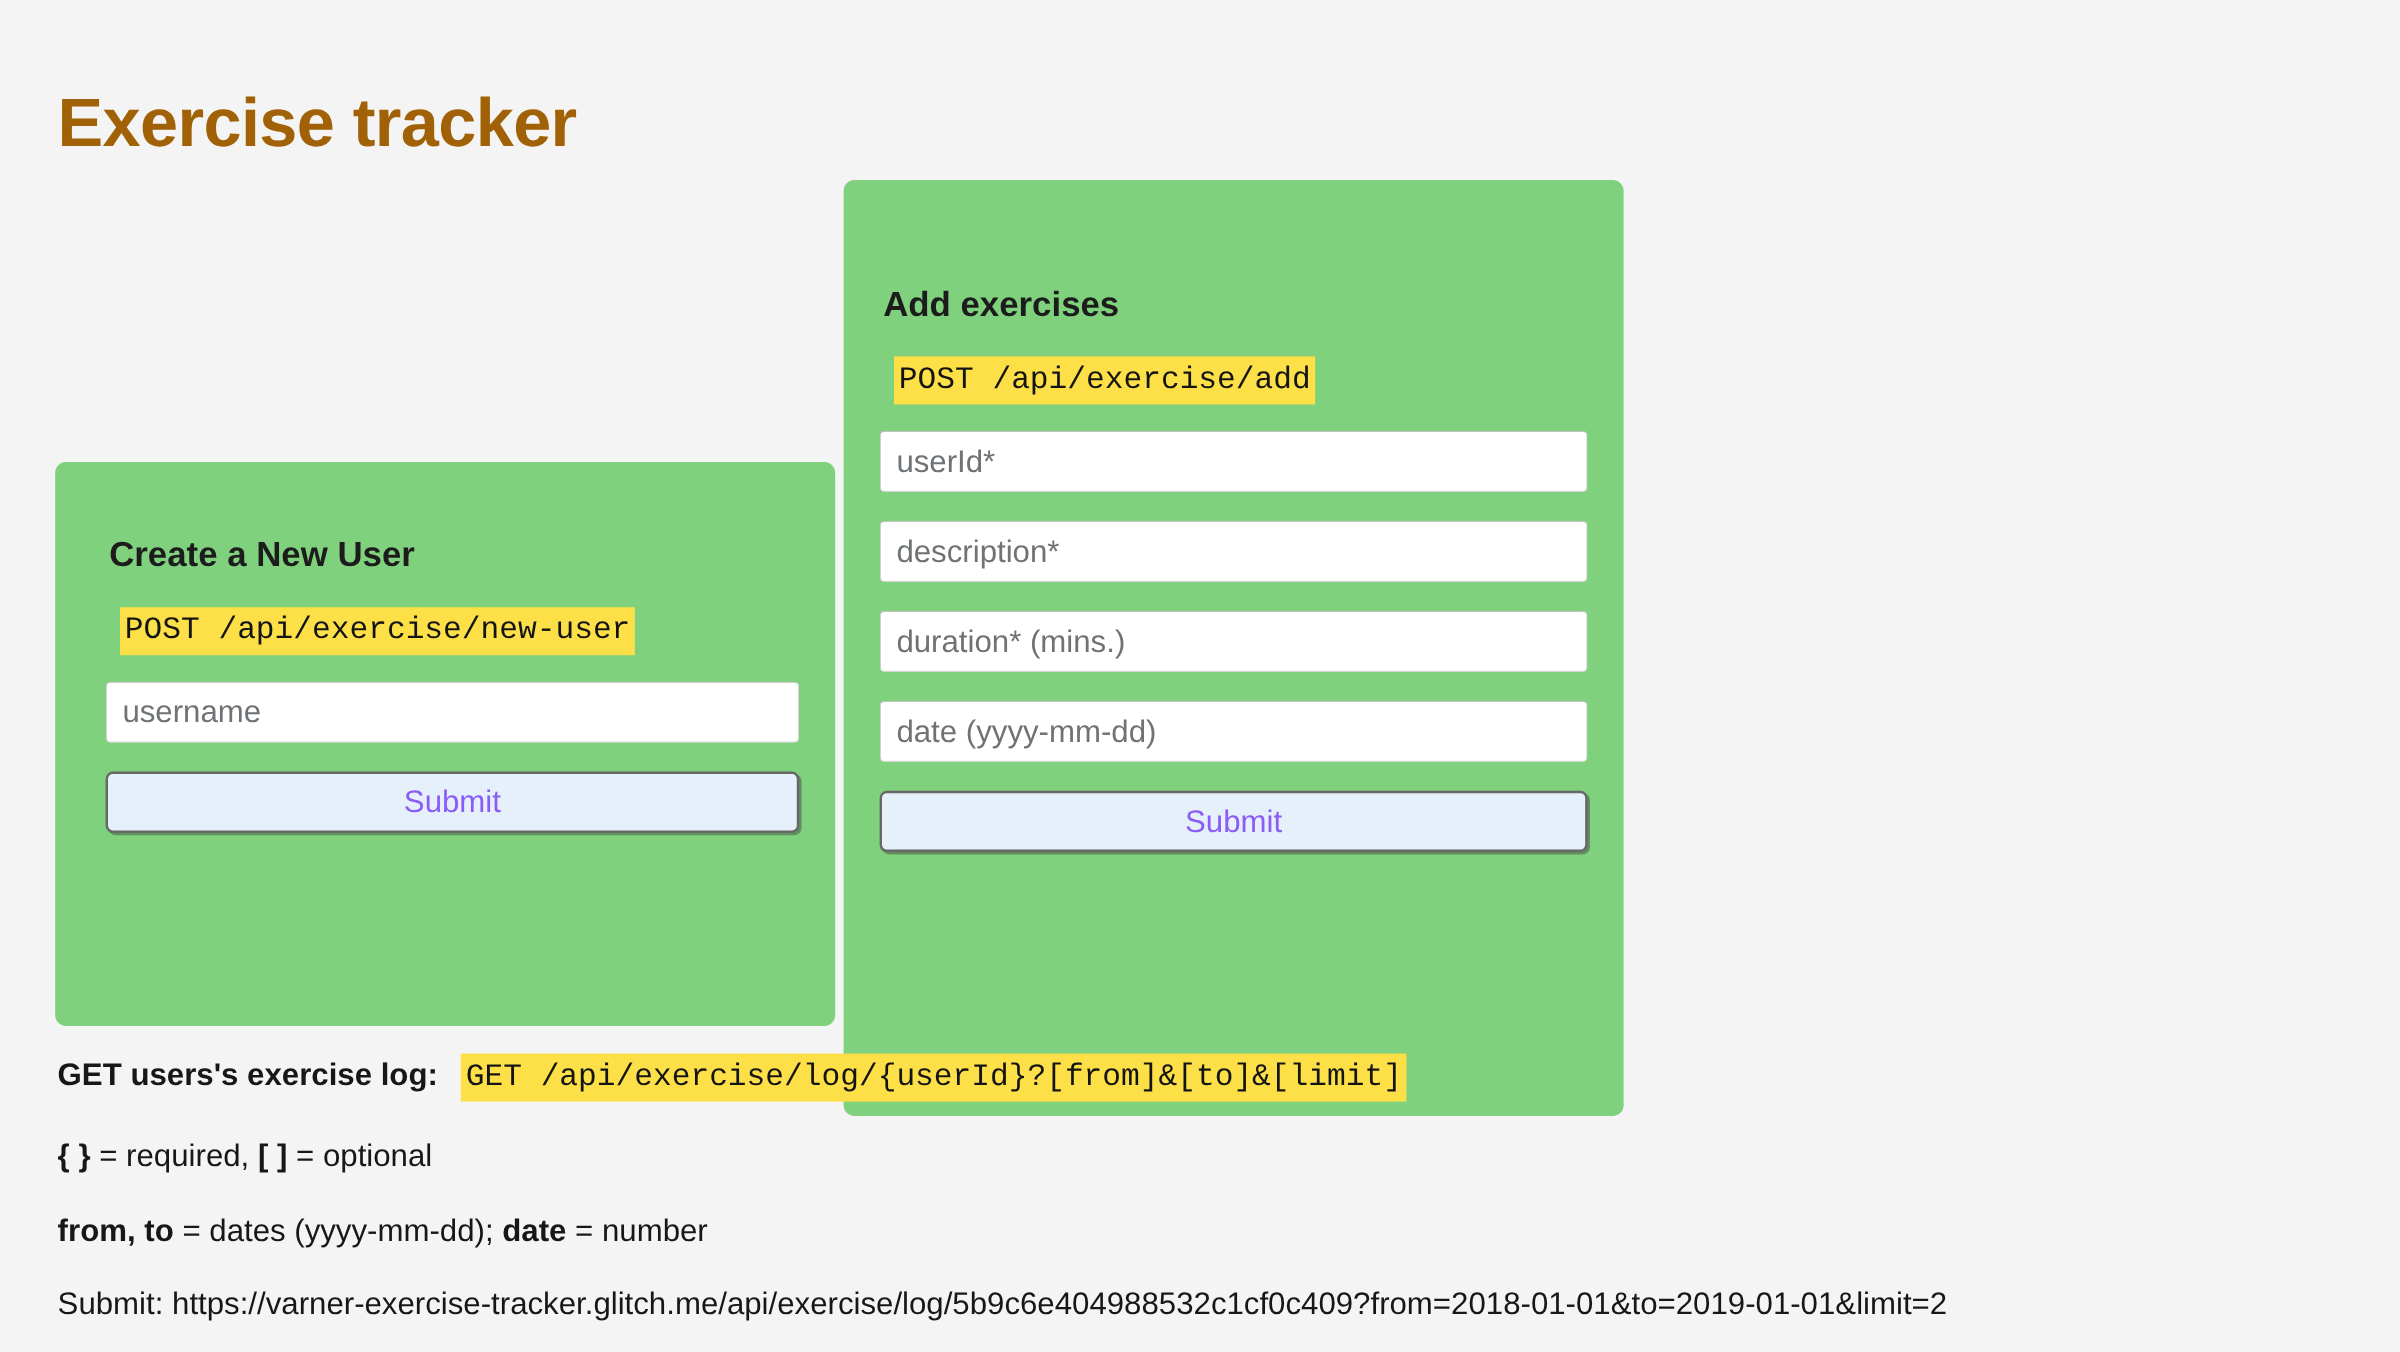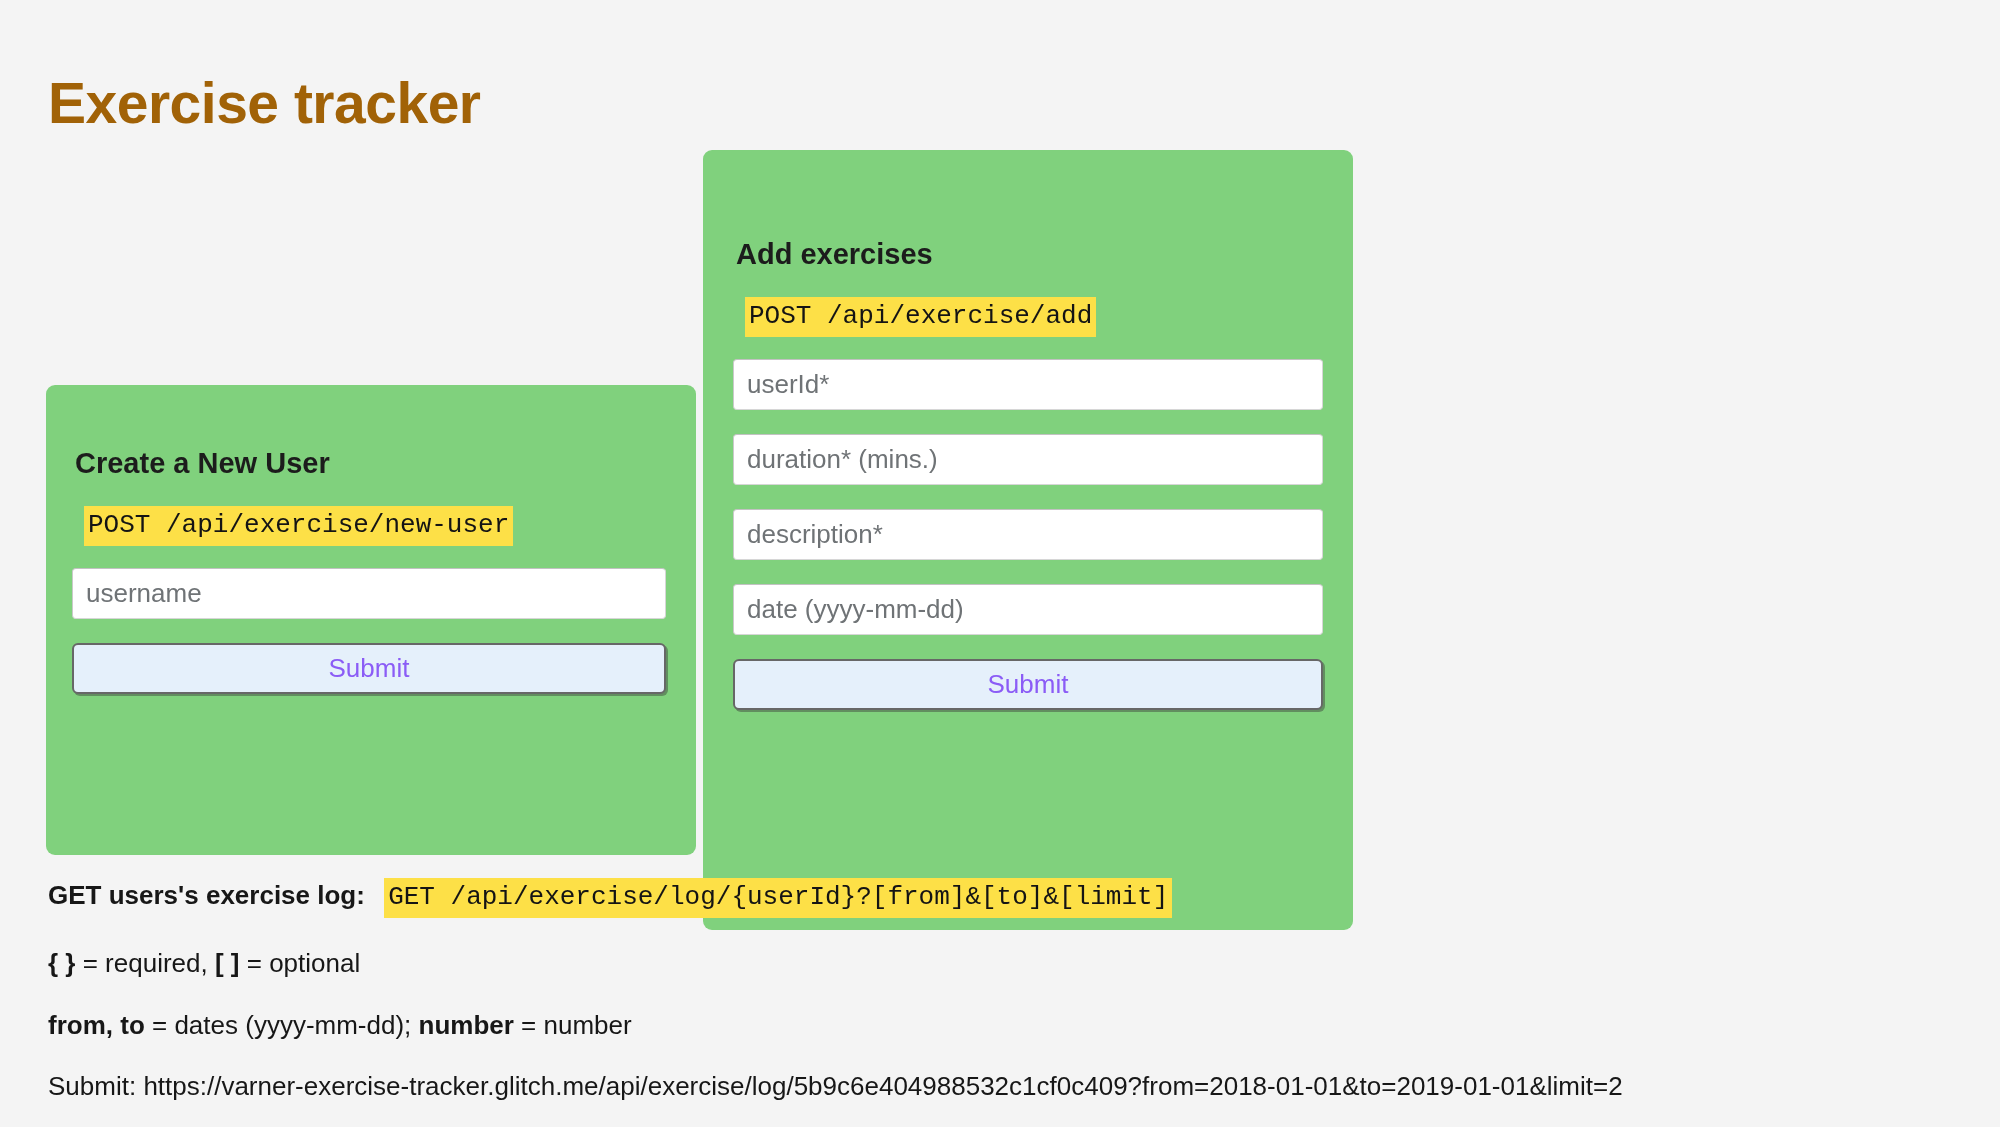--- a/index.html
+++ b/index.html
@@ -37,21 +37,21 @@
     position: absolute;
     background: #80d17d;
     border-radius: 9px;
     box-sizing: border-box;
   }
   .panel-new-user {
     left: 46px;
     top: 385px;
     width: 650px;
     height: 470px;
-    padding: 62px 30px 0 26px;
+    padding: 62px 30px 0 42px;
   }
   .panel-add-exercises {
     left: 703px;
     top: 150px;
     width: 650px;
     height: 780px;
     padding: 88px 30px 0 30px;
   }
   .panel-heading {
     font-size: 29px;
@@ -162,39 +162,39 @@
 
   <section class="panel panel-add-exercises">
     <h2 class="panel-heading">Add exercises</h2>
 
     <div>
       <code class="code-chip">POST /api/exercise/add</code>
     </div>
 
     <div class="field-stack">
       <input class="text-input" type="text" placeholder="userId*" style="">
+      <input class="text-input" type="text" placeholder="description*" style="">
       <input class="text-input" type="text" placeholder="duration* (mins.)" style="">
-      <input class="text-input" type="text" placeholder="description*" style="">
       <input class="text-input" type="text" placeholder="date (yyyy-mm-dd)" style="">
       <button class="submit-button">Submit</button>
     </div>
   </section>
 
   <div class="docs">
 
     <p class="doc-line">
       <span class="b">GET users's exercise log:</span><span>&nbsp;</span><code class="code-chip">GET /api/exercise/log/{userId}?[from]&amp;[to]&amp;[limit]</code>
     </p>
 
     <p class="doc-line">
       <span class="b">{ }</span><span> = required, </span><span class="b">[ ]</span><span> = optional</span>
     </p>
 
     <p class="doc-line">
-      <span class="b">from, to</span><span> = dates (yyyy-mm-dd); </span><span class="b">number</span><span> = number</span>
+      <span class="b">from, to</span><span> = dates (yyyy-mm-dd); </span><span class="b">date</span><span> = number</span>
     </p>
 
     <p class="doc-line doc-url">
       <span>Submit: </span><span>https://varner-exercise-tracker.glitch.me/api/exercise/log/5b9c6e404988532c1cf0c409?from=2018-01-01&amp;to=2019-01-01&amp;limit=2</span>
     </p>
 
   </div>
 
 </div>
 

